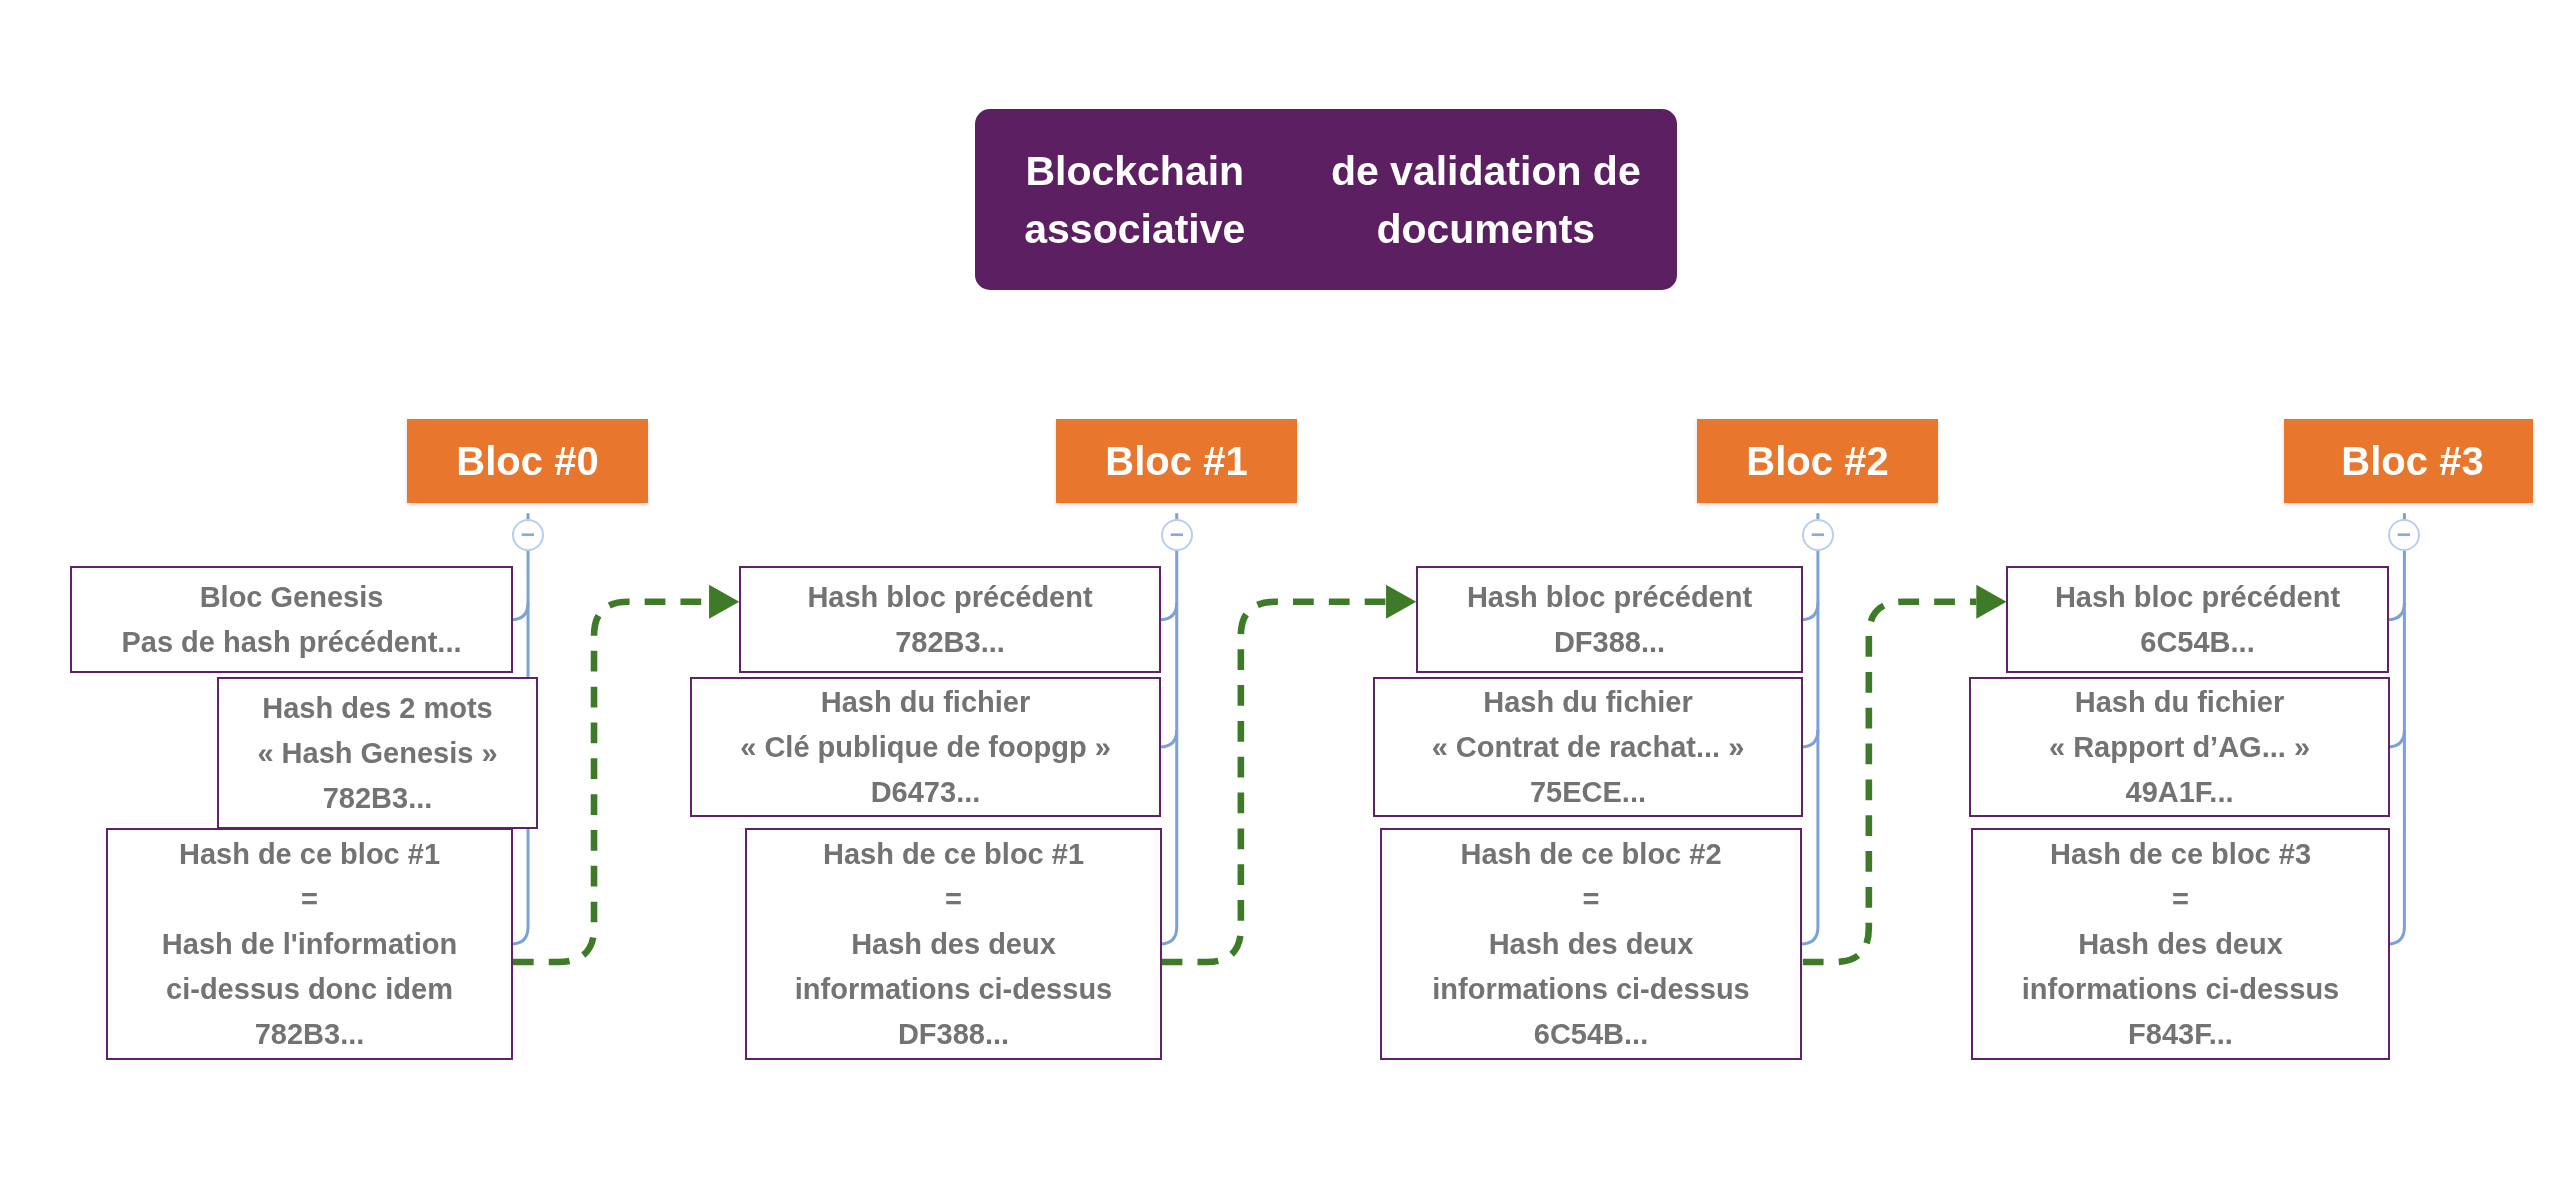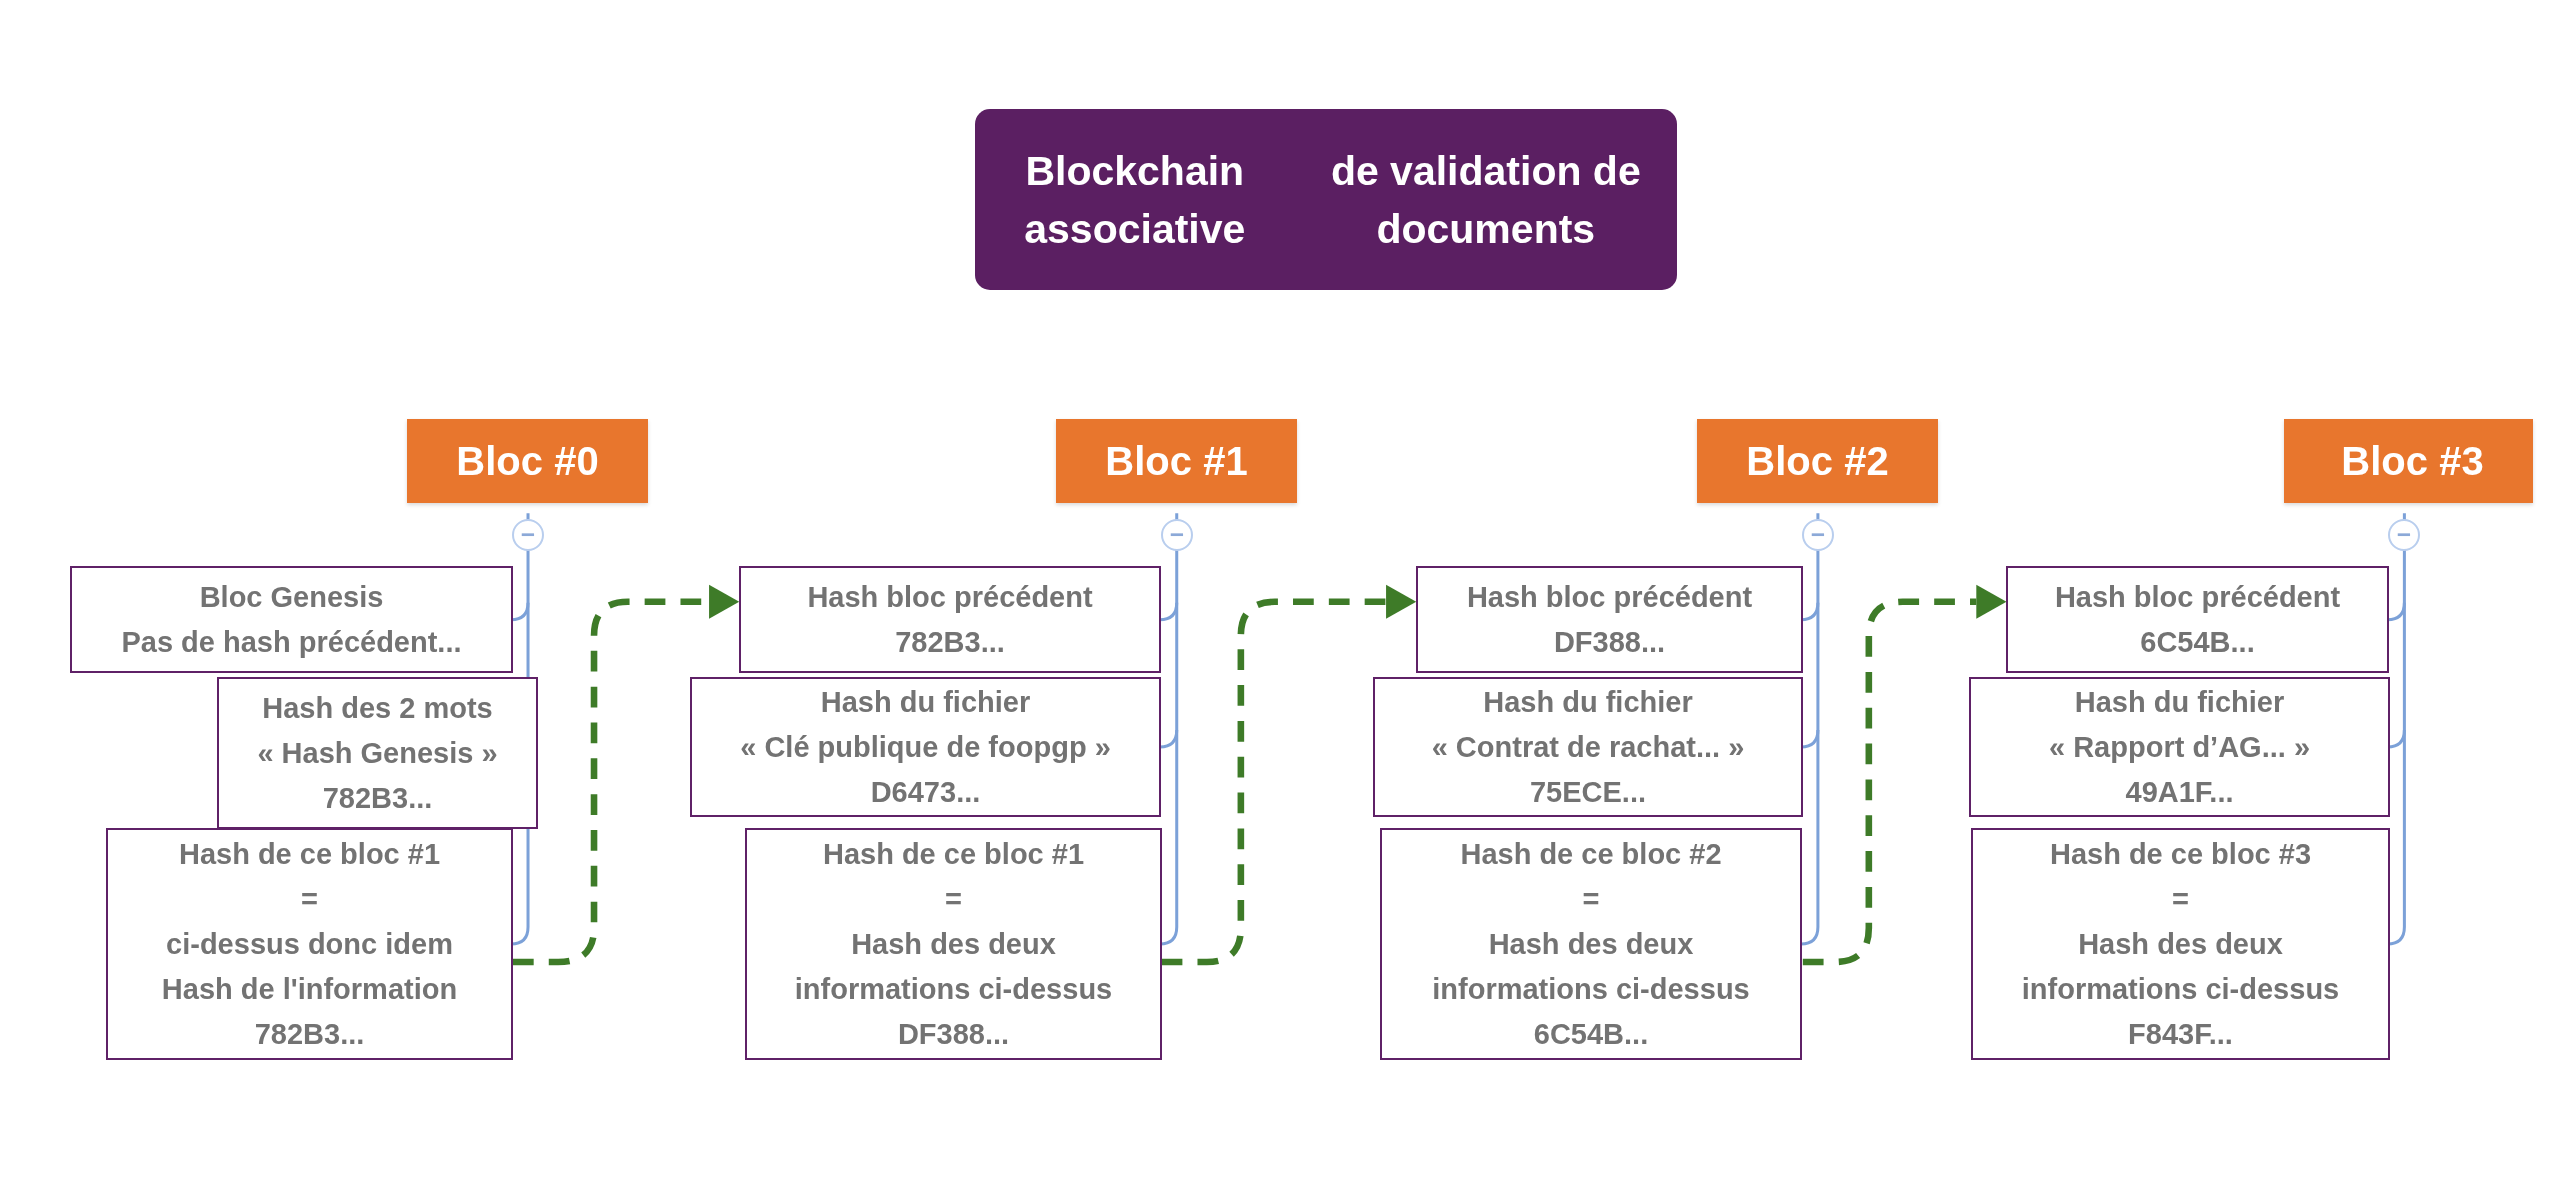--- a/index.html
+++ b/index.html
@@ -89,22 +89,22 @@
     <span>Pas de hash précédent...</span>
   </div>
   <div class="node-box" style="left:204px; top:677px; width:321px; height:152px;margin-left:13px;">
     <span>Hash des 2 mots</span>
     <span>« Hash Genesis »</span>
     <span>782B3...</span>
   </div>
   <div class="node-box" style="left:106px; top:828px; width:407px; height:232px;">
     <span>Hash de ce bloc #1</span>
     <span>=</span>
+    <span>Hash de l'information</span>
     <span>ci-dessus donc idem</span>
-    <span>Hash de l'information</span>
     <span>782B3...</span>
   </div>
 
   <div class="block-header" style="left:1056px;">Bloc #1</div>
   <div class="toggle" style="left:1161px;">−</div>
   <div class="node-box" style="left:739px; top:566px; width:422px; height:107px;">
     <span>Hash bloc précédent</span>
     <span>782B3...</span>
   </div>
   <div class="node-box" style="left:690px; top:677px; width:471px; height:140px;">

